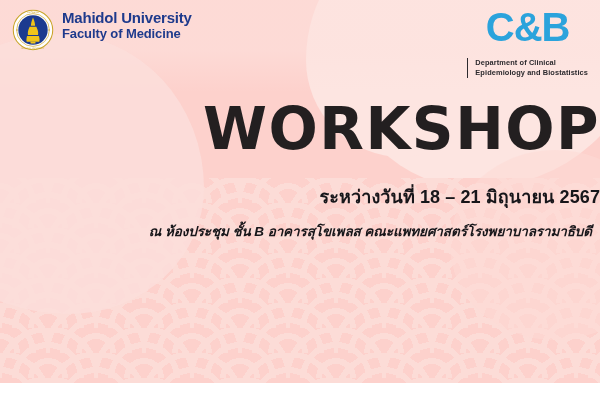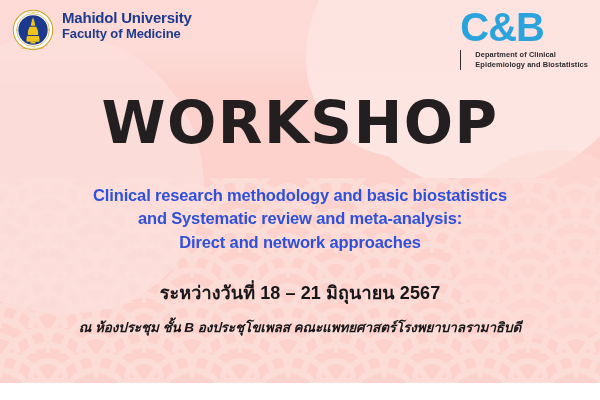--- a/index.html
+++ b/index.html
@@ -136,40 +136,40 @@
     top: 8px;
     text-align: left;
   }
   .ceb-mark {
     font-size: 40px;
     font-weight: 700;
     color: #2ba3dc;
     letter-spacing: -1px;
     line-height: .95;
     display: block;
-    text-align: left;
+    text-align: center;
   }
   .ceb-tagline {
-    margin-top: 4px;
-    padding-left: 14px;
+    margin-top: 12px;
+    padding-left: 7px;
     border-left: 1.6px solid #2c2a2e;
     font-size: 7.4px;
     font-weight: 600;
     line-height: 1.32;
     color: #2c2a2e;
     letter-spacing: .1px;
     white-space: pre-line;
   }
 
   
   .content {
     position: absolute;
     left: 0; right: 0;
-    top: 80px;
-    text-align: center;
+    top: 86px;
+    text-align: right;
   }
   .workshop-title {
     font-size: 58px;
     font-weight: 800;
     color: #231f20;
     letter-spacing: 1.5px;
     line-height: 1;
     margin: 0;
     padding: 14px 0 0 0;
     font-family: "DejaVu Sans", "Liberation Sans", sans-serif;
@@ -252,24 +252,19 @@
       <div class="ceb-tagline">Department of Clinical
 Epidemiology and Biostatistics</div>
     </div>
 
   </div>
 
   <div class="content">
 
     <h1 class="workshop-title">WORKSHOP</h1>
 
-    <div class="subject-block">
-      <span class="subject-line">Clinical research methodology and basic biostatistics</span>
-      <span class="subject-line">and Systematic review and meta-analysis:</span>
-      <span class="subject-line">Direct and network approaches</span>
-    </div>
 
     <div class="date-line">ระหว่างวันที่  18 – 21 มิถุนายน 2567</div>
-    <div class="venue-line">ณ ห้องประชุม ชั้น B องประชุโขเพลส คณะแพทยศาสตร์โรงพยาบาลรามาธิบดี</div>
+    <div class="venue-line">ณ ห้องประชุม ชั้น B อาคารสุโขเพลส คณะแพทยศาสตร์โรงพยาบาลรามาธิบดี</div>
 
   </div>
 
 </div>
 
 </body></html>

